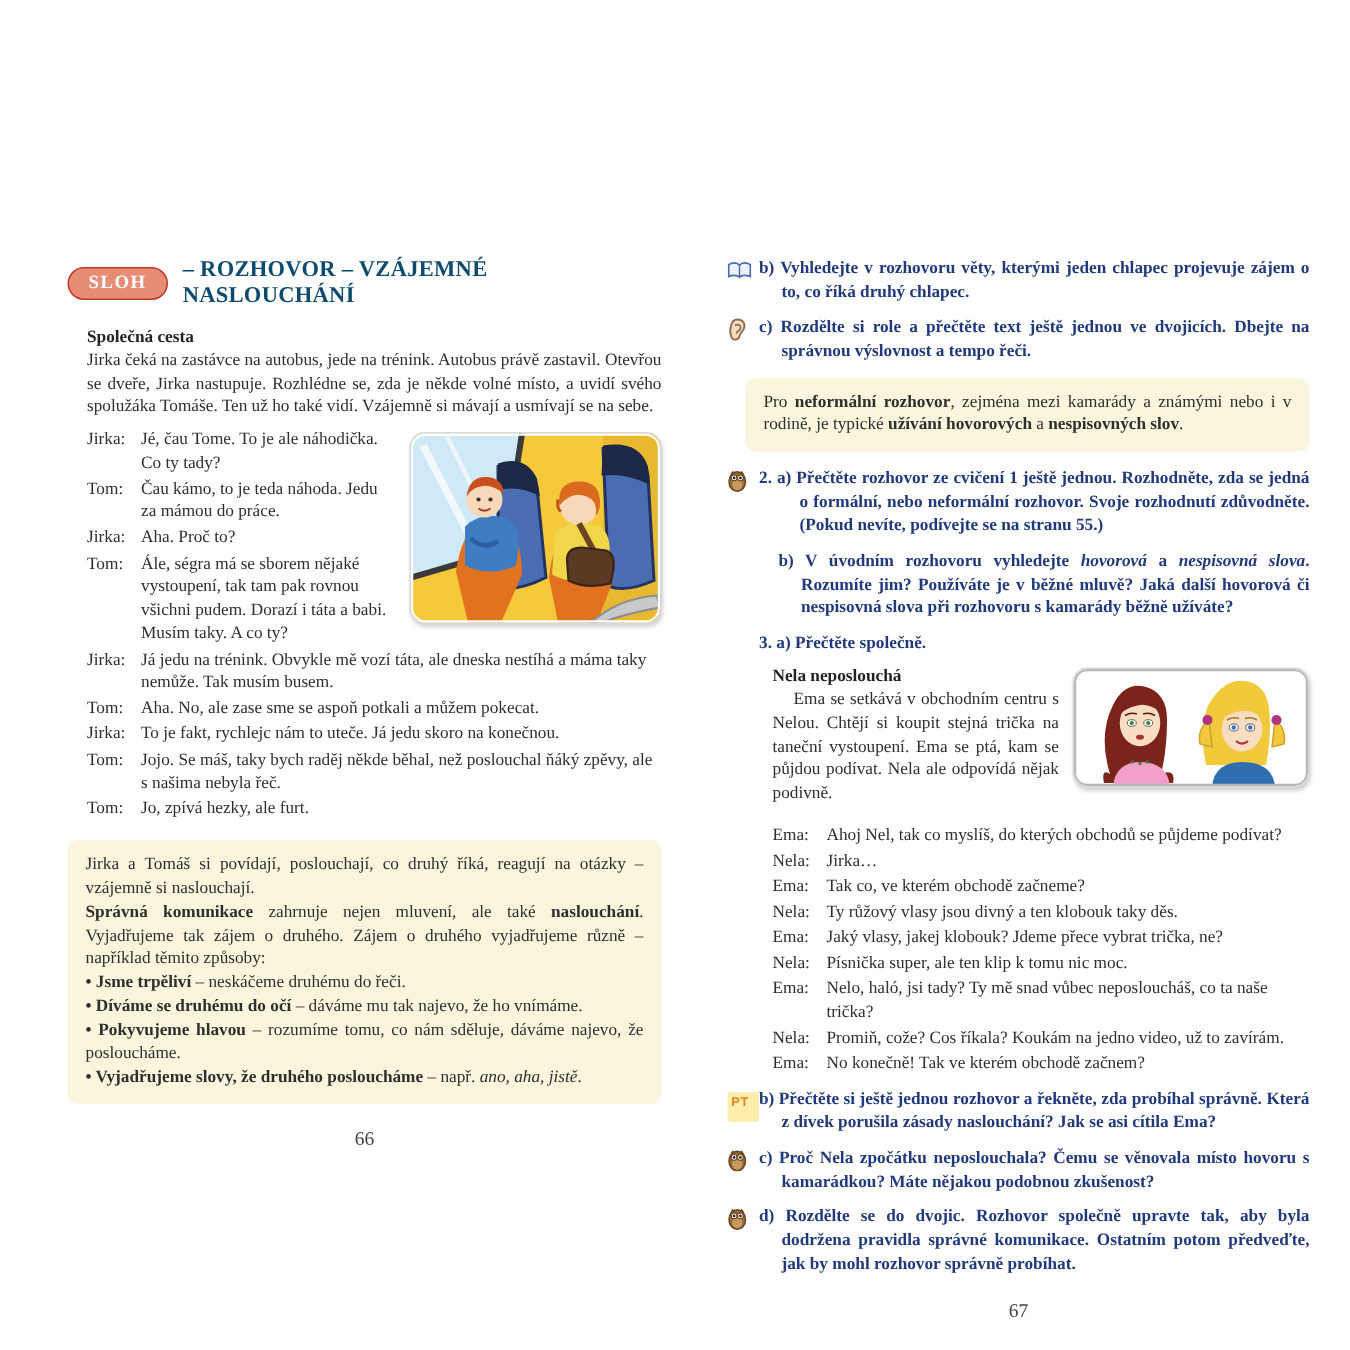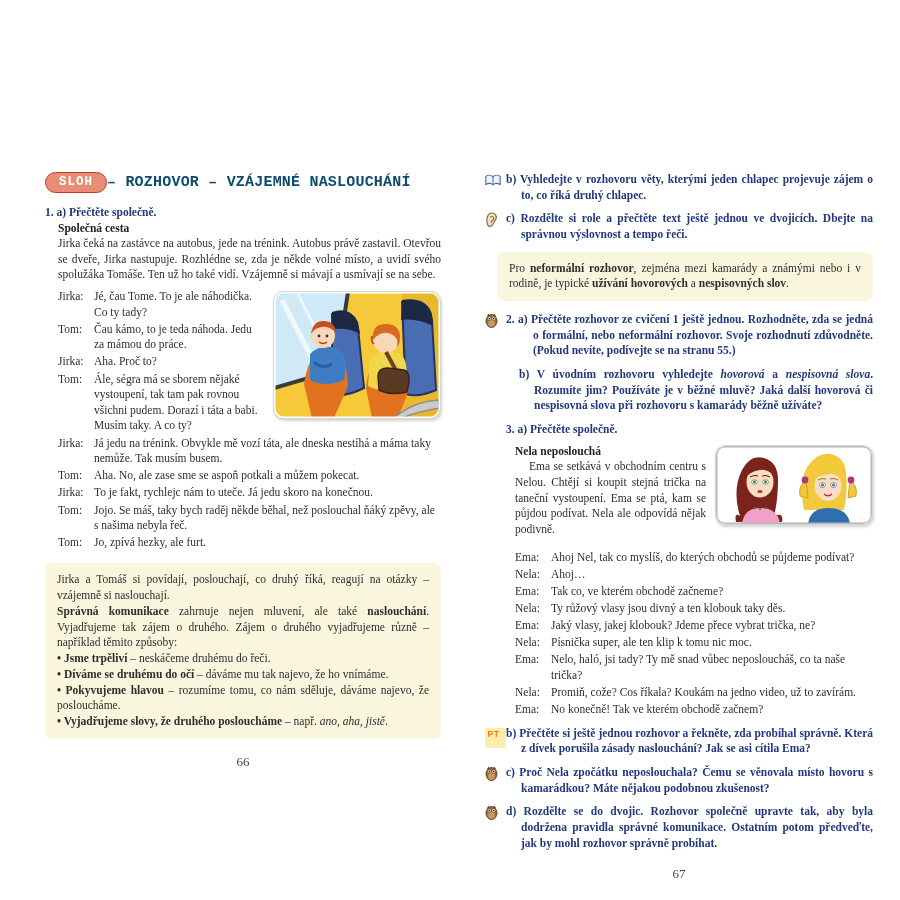--- a/index.html
+++ b/index.html
@@ -4,21 +4,21 @@
 <style>
   html,body{margin:0;padding:0;background:#fff;}
   .canvas{width:900px;height:900px;background:#ffffff;position:relative;overflow:hidden;
           font-family:"Liberation Serif","DejaVu Serif",serif;color:#2e2e2e;}
   .spread{position:absolute;top:172px;left:45px;display:flex;gap:44px;}
   .page{display:block;}
   .page-left{width:396px;}
   .page-right{width:388px;}
 
   
-  .title-row{display:flex;align-items:center;margin-bottom:13px;font-family:Liberation Mono, monospace;}
+  .title-row{display:flex;align-items:center;gap:10px;margin-bottom:13px;}
   .sloh-badge{background:#e88d75;border:1.5px solid #c0392b;color:#ffffff;font-weight:bold;
               font-size:12.5px;letter-spacing:1px;padding:2px 13px 3px;border-radius:12px;}
   .main-title{font-size:15px;font-weight:bold;color:#0c4a6e;margin:0;letter-spacing:.2px;}
 
   
   .blue{color:#21397c;font-weight:bold;}
   .ex-intro{font-size:11.5px;margin:0 0 4px 0;}
   .story-title{font-size:11.5px;font-weight:bold;margin:2px 0 2px 0;color:#222;}
   .para{font-size:11.5px;line-height:1.36;margin:0 0 6px 0;text-align:justify;}
   .indented{margin-left:13px;}
@@ -64,21 +64,20 @@
 <div class="canvas">
   <div class="spread">
 
     <section class="page page-left">
 
       <header class="title-row">
         <span class="sloh-badge">SLOH</span>
         <h1 class="main-title">– ROZHOVOR – VZÁJEMNÉ NASLOUCHÁNÍ</h1>
       </header>
 
-      <p class="ex-intro blue">1. a) Přečtěte společně.</p>
 
       <div class="indented">
         <p class="story-title">Společná cesta</p>
         <p class="para">Jirka čeká na zastávce na autobus, jede na trénink. Autobus právě zastavil. Otevřou se dveře, Jirka nastupuje. Rozhlédne se, zda je někde volné místo, a uvidí svého spolužáka Tomáše. Ten už ho také vidí. Vzájemně si mávají a usmívají se na sebe.</p>
 
         <div>
           <figure class="fig fig-bus">
             <svg width="166" height="126" viewBox="0 0 166 126">
               <rect x="0" y="0" width="166" height="126" rx="9" fill="#f6c93a"></rect>
               <polygon points="0,0 74,0 62,78 0,96" fill="#cfe9f6"></polygon>
@@ -231,21 +230,21 @@
             <rect x="0.75" y="0.75" width="154.5" height="76.5" rx="8" fill="none" stroke="#b8b8b8" stroke-width="1.5"></rect>
           </svg>
         </figure>
         <p class="story-title">Nela neposlouchá</p>
         <p class="para firstline-indent">Ema se setkává v obchodním centru s Nelou. Chtějí si koupit stejná trička na taneční vystoupení. Ema se ptá, kam se půjdou podívat. Nela ale odpovídá nějak podivně.</p>
         <div class="clear"></div>
       </div>
 
       <div class="dlg-right">
         <p class="dlg-row"><span class="spk">Ema:</span><span>Ahoj Nel, tak co myslíš, do kterých obchodů se půjdeme podívat?</span></p>
-        <p class="dlg-row"><span class="spk">Nela:</span><span>Ahoj…</span></p>
+        <p class="dlg-row"><span class="spk">Nela:</span><span>Jirka…</span></p>
         <p class="dlg-row"><span class="spk">Ema:</span><span>Tak co, ve kterém obchodě začneme?</span></p>
         <p class="dlg-row"><span class="spk">Nela:</span><span>Ty růžový vlasy jsou divný a ten klobouk taky děs.</span></p>
         <p class="dlg-row"><span class="spk">Ema:</span><span>Jaký vlasy, jakej klobouk? Jdeme přece vybrat trička, ne?</span></p>
         <p class="dlg-row"><span class="spk">Nela:</span><span>Písnička super, ale ten klip k tomu nic moc.</span></p>
         <p class="dlg-row"><span class="spk">Ema:</span><span>Nelo, haló, jsi tady? Ty mě snad vůbec neposloucháš, co ta naše trička?</span></p>
         <p class="dlg-row"><span class="spk">Nela:</span><span>Promiň, cože? Cos říkala? Koukám na jedno video, už to zavírám.</span></p>
         <p class="dlg-row"><span class="spk">Ema:</span><span>No konečně! Tak ve kterém obchodě začnem?</span></p>
       </div>
 
       <div class="ex-item">

